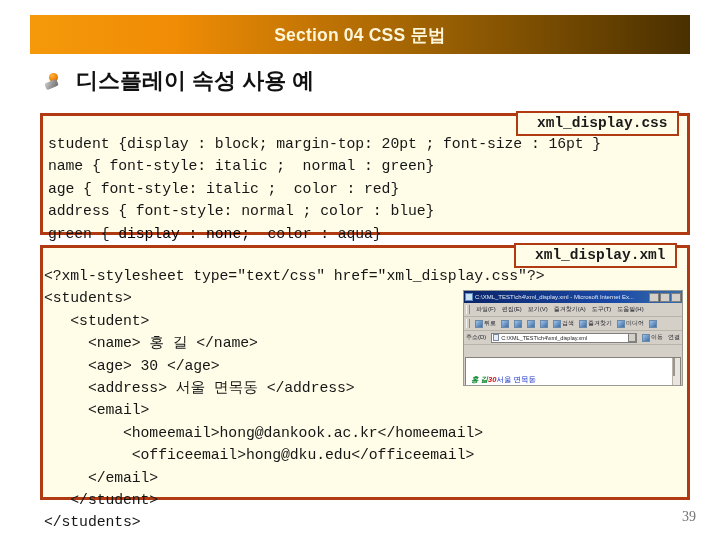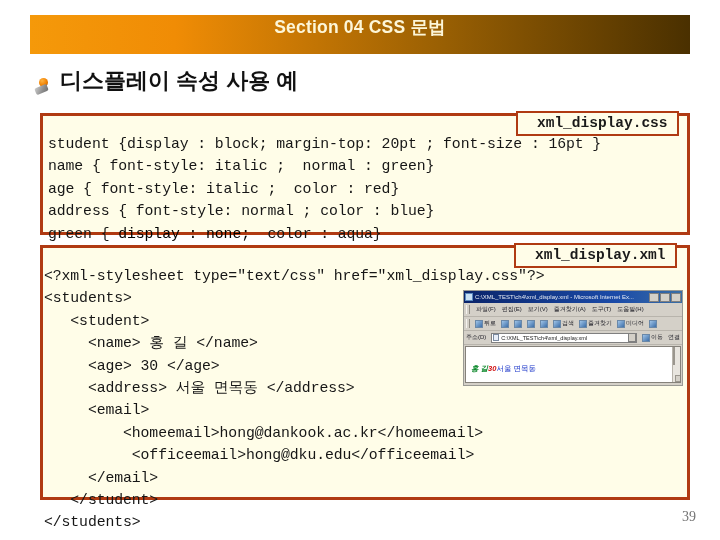--- a/index.html
+++ b/index.html
@@ -19,38 +19,39 @@
 
   
   .title-bar {
     position: absolute;
     left: 30px;
     top: 15px;
     width: 660px;
     height: 39px;
     background: linear-gradient(to right, #f5990a 0%, #f08c05 22%, #9a6003 62%, #4a3000 100%);
     display: flex;
+    align-items: center;
     justify-content: center;
   }
   .title-bar .title-text {
     color: #fdf6d8;
     font-size: 17.5px;
     font-weight: bold;
     letter-spacing: .2px;
     white-space: nowrap;
   }
 
   
   .heading-row {
     position: absolute;
-    left: 34px;
+    left: 44px;
     top: 66px;
     display: flex;
-    align-items: flex-end;
-    gap: 7px;
+    align-items: center;
+    gap: 13px;
   }
   .bullet-icon {
     width: 19px;
     height: 19px;
     position: relative;
     flex: none;
   }
   .bullet-icon .ball {
     position: absolute;
     left: 5px;
@@ -225,21 +226,21 @@
     border: 1px solid #808080;
     margin-left: auto;
     flex: none;
     box-sizing: border-box;
   }
   .ie-canvas {
     background: #ffffff;
     border-top: 1px solid #ffffff;
     height: 37px;
     position: relative;
-    margin: 1px 1px 0 1px;
+    margin: 12px 1px 0 1px;
     border: 1px solid #85817a;
     box-sizing: border-box;
     overflow: hidden;
   }
   .ie-canvas .content-line {
     position: absolute;
     left: 5px;
     top: 17px;
     font-size: 7.5px;
     white-space: nowrap;

